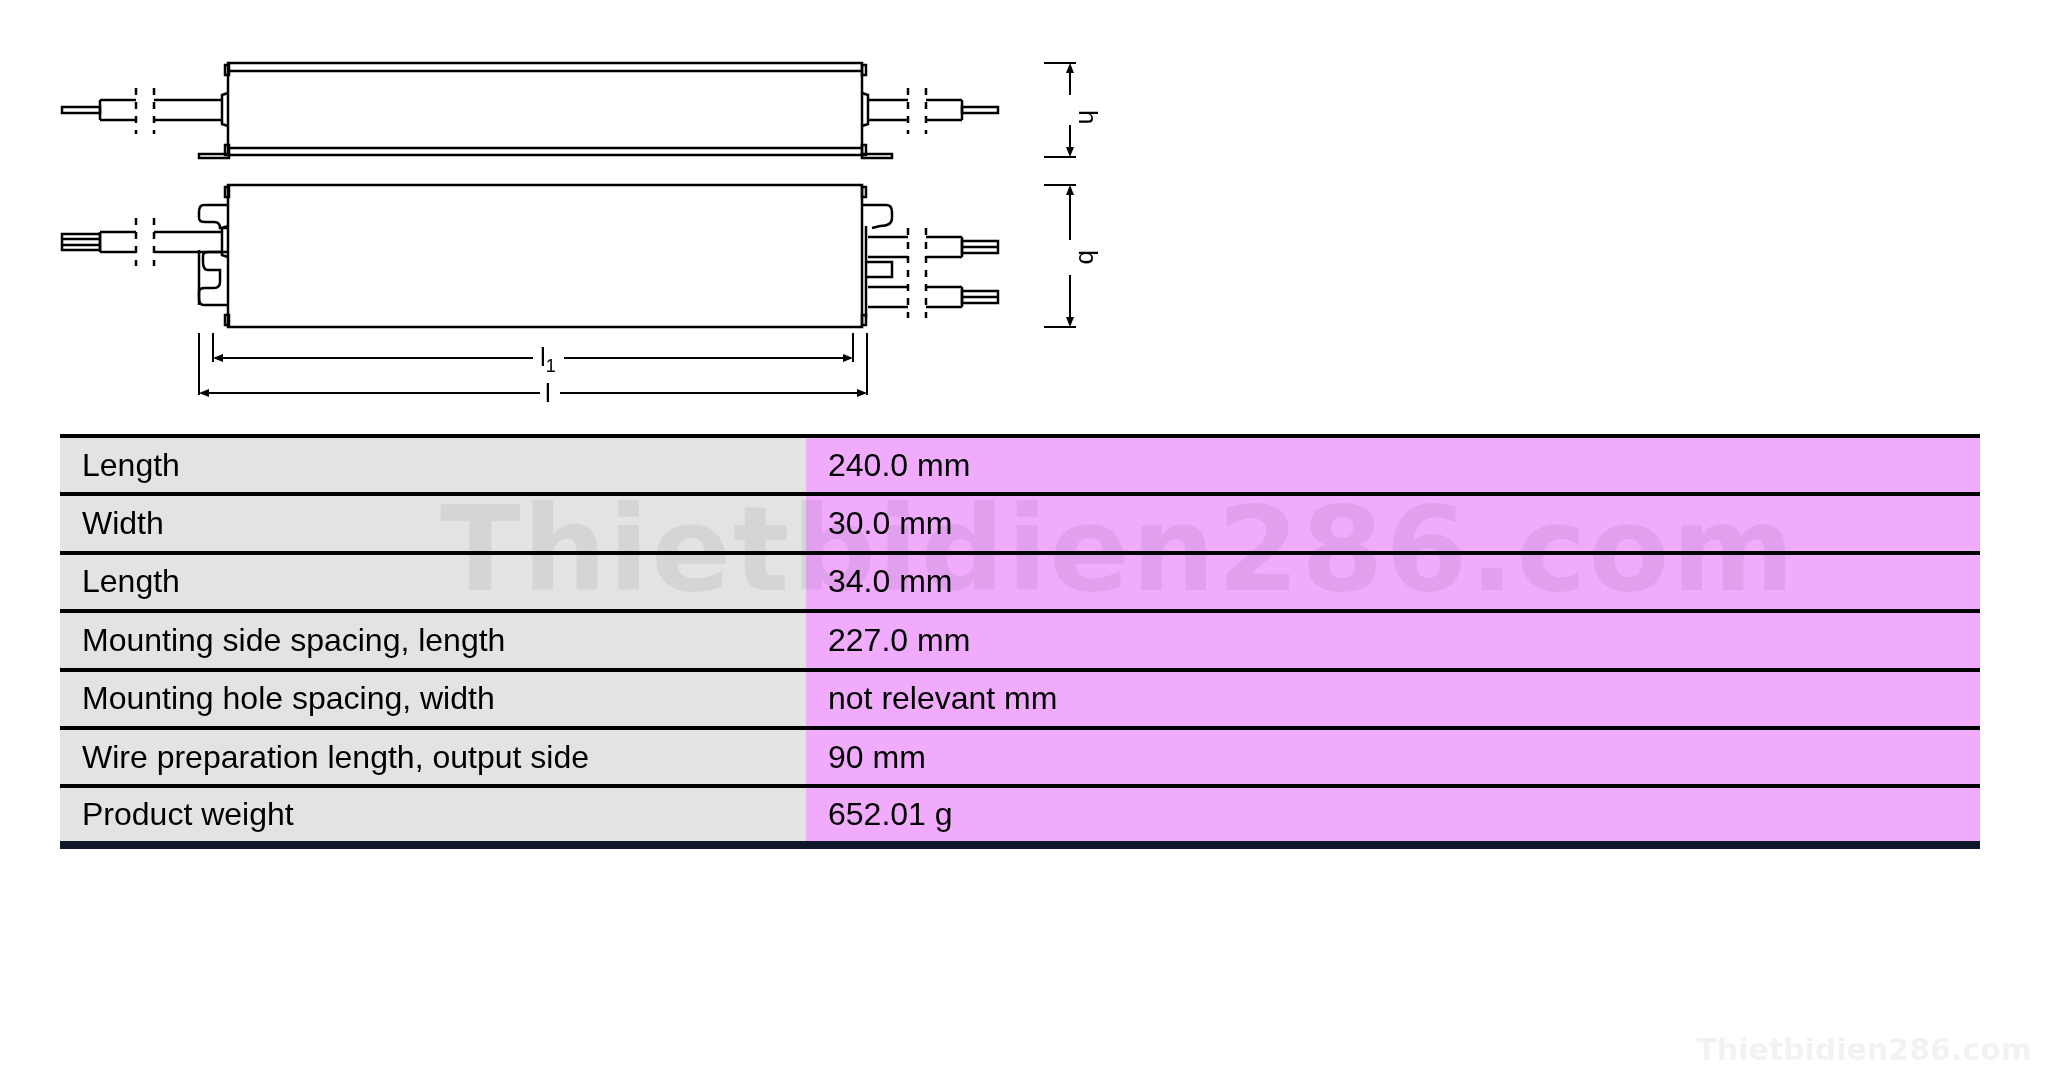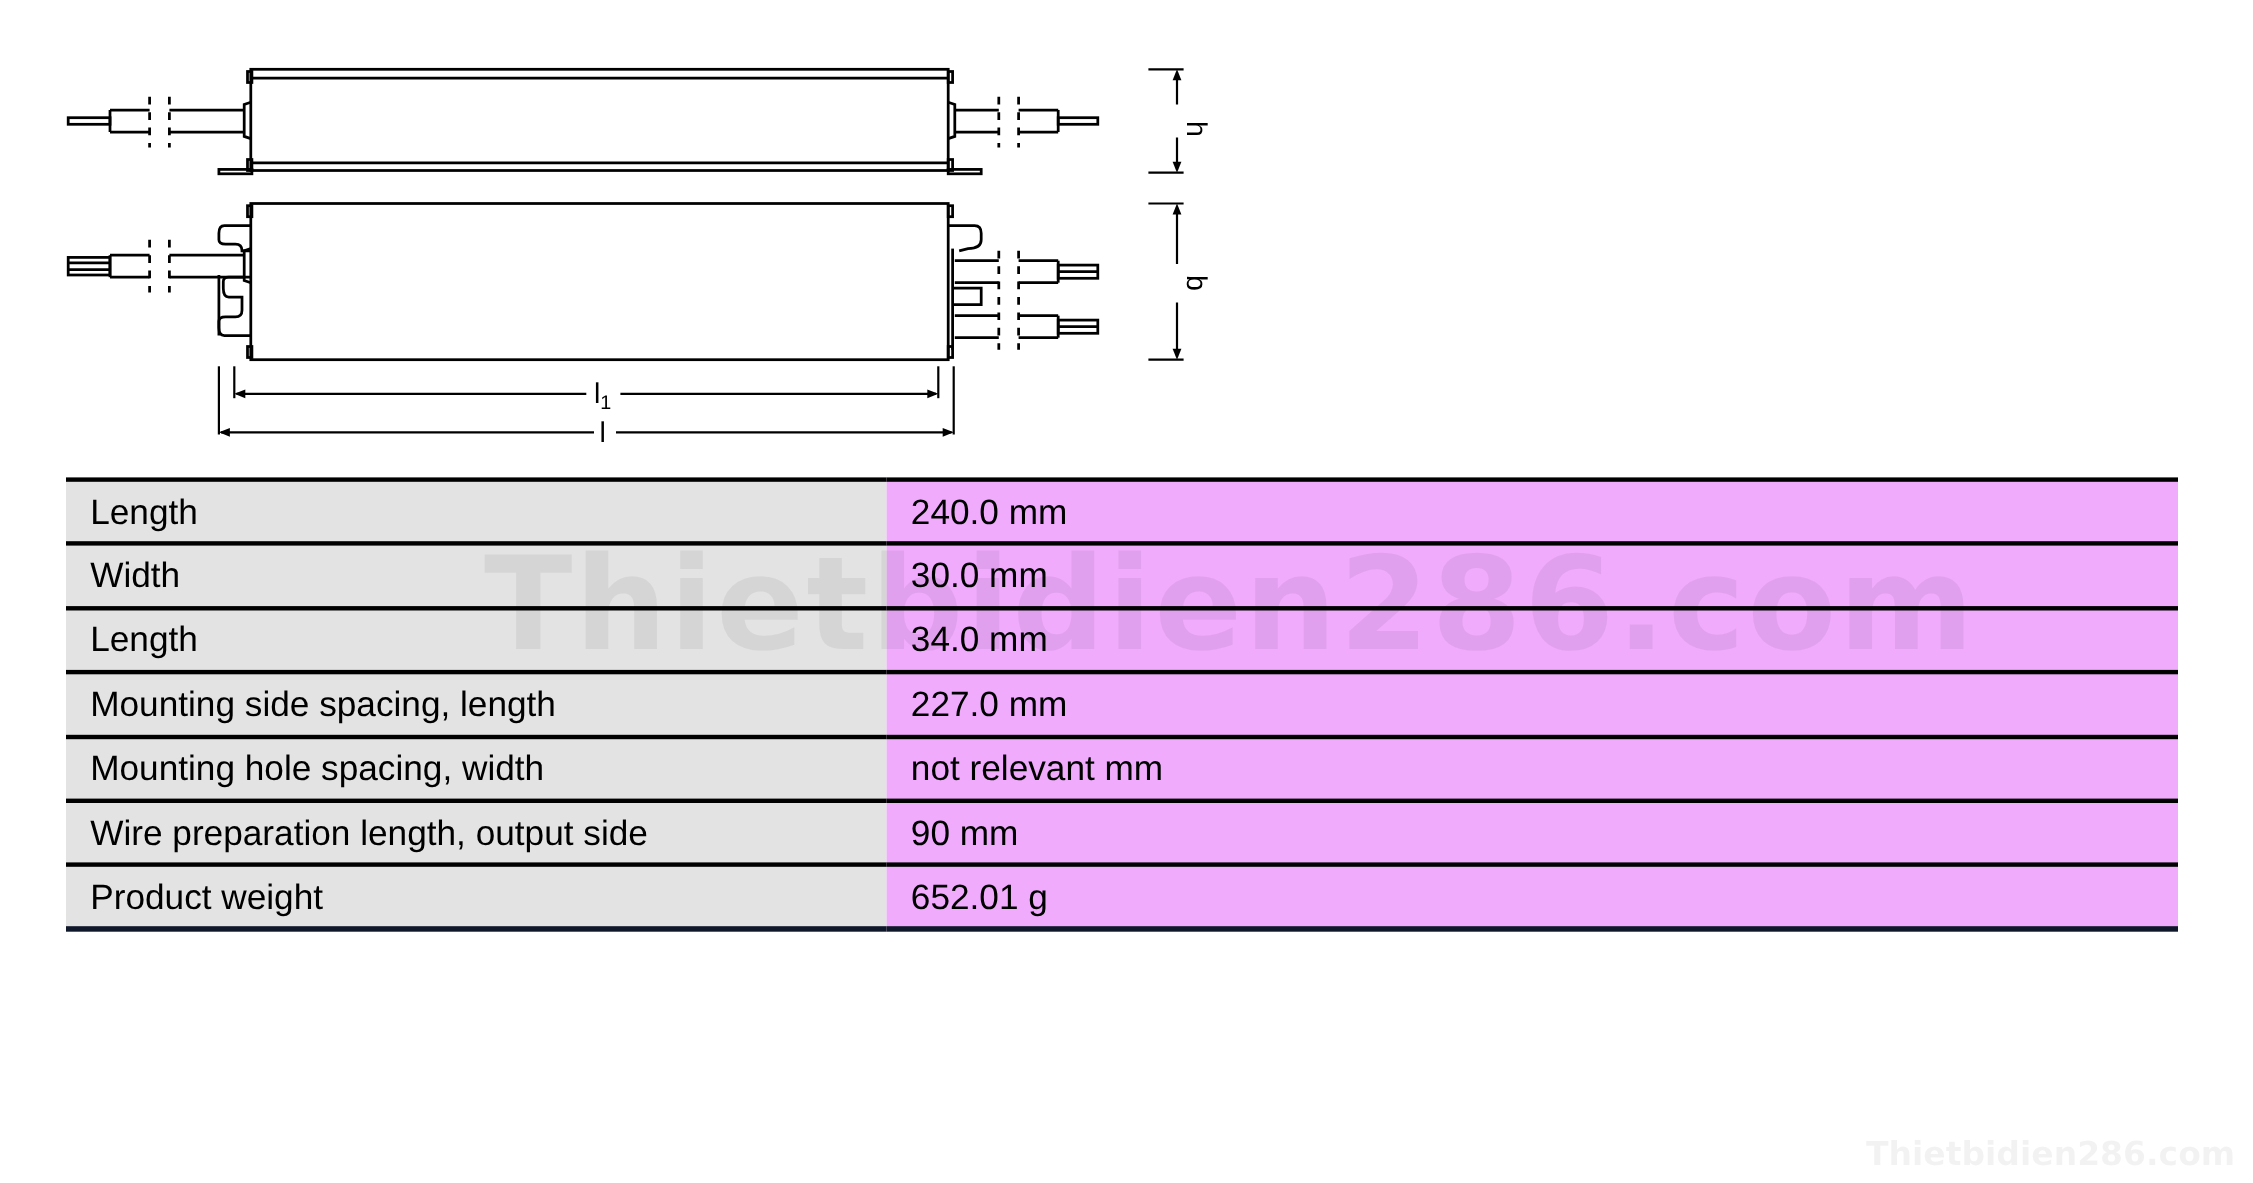--- a/index.html
+++ b/index.html
@@ -2,21 +2,21 @@
 <html><head>
 <meta charset="utf-8">
 <style>
   html, body { margin: 0; padding: 0; background: #ffffff; }
   body { width: 2048px; height: 1075px; position: relative; overflow: hidden;
          font-family: "Liberation Sans", sans-serif; color: #000; }
   .drawing { position: absolute; left: 0; top: 0; width: 1120px; height: 420px; }
   .dim-label { font-family: "Liberation Sans", sans-serif; font-size: 26px; fill: #000; }
   .specs { position: absolute; left: 60px; top: 434px; width: 1920px; border-collapse: collapse; }
   .specs tr { height: 58.4px; border-top: 4px solid #000; }
-  .specs tr:last-child { border-bottom: 5px solid #0f172a; }
+  .specs tr:last-child { border-bottom: 8px solid #0f172a; }
   .specs td { padding: 0 0 0 22px; font-size: 32px; vertical-align: middle; }
   .specs td.label { width: 724px; background: #e3e3e3; font-weight: normal; }
   .specs td.value { background: #f0abfc; }
   .watermark { position: absolute; left: 440px; top: 480px; font-family: "DejaVu Sans", sans-serif;
                font-weight: bold; font-size: 118px; color: rgba(0,0,0,0.06); pointer-events: none;
                letter-spacing: 2px; white-space: nowrap; }
   .watermark-small { position: absolute; right: 16px; bottom: 8px; font-family: "DejaVu Sans", sans-serif;
                      font-weight: bold; font-size: 30px; color: rgba(0,0,0,0.05); white-space: nowrap; }
 </style>
 </head>

